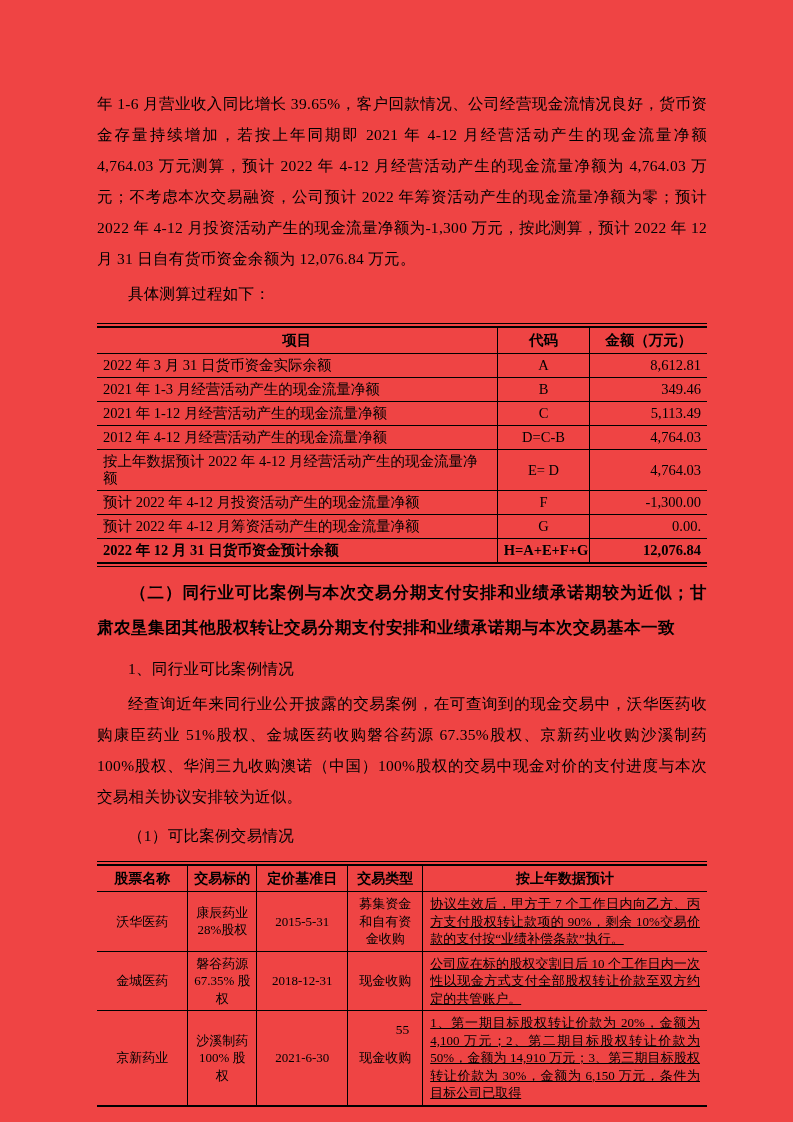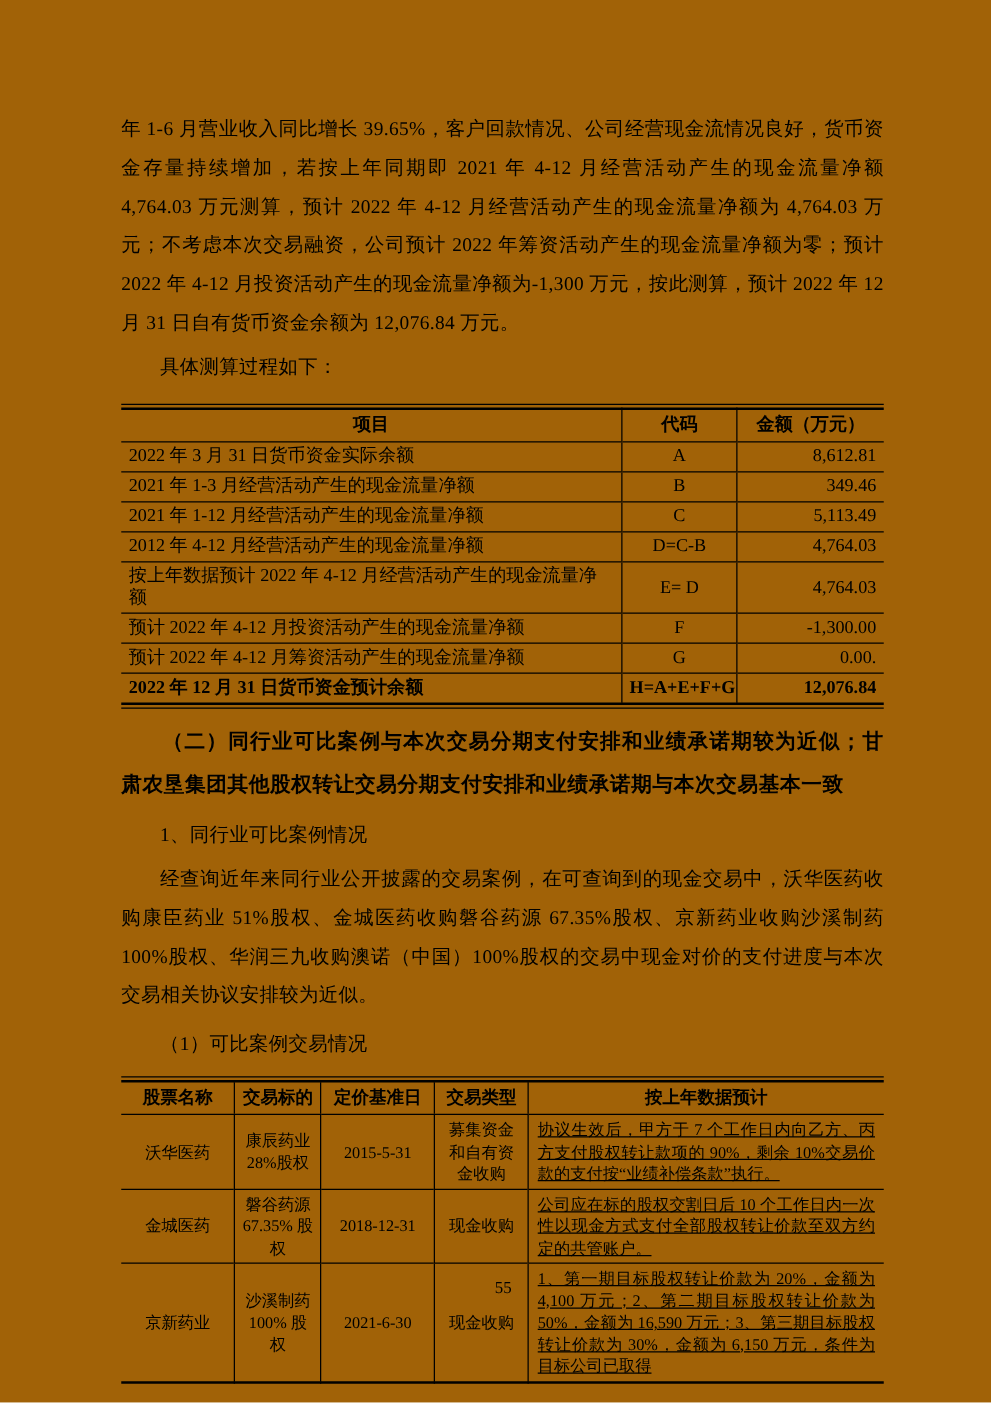--- a/index.html
+++ b/index.html
@@ -4,21 +4,21 @@
 <style>
   * { margin: 0; padding: 0; box-sizing: border-box; }
   html, body { background: #ffffff; }
   body { font-family: "Liberation Serif", "DejaVu Serif", serif; color: #000000; }
 
   .page {
     position: relative;
     width: 793px;
     height: 1122px;
     margin: 0 auto;
-    background: #a16207;
+    background: #ef4444;
     padding: 88px 86px 0 97px;
     overflow: hidden;
   }
 
   .body-text {
     font-size: 15.5px;
     line-height: 31px;
     text-align: justify;
     letter-spacing: 0.3px;
   }
@@ -206,21 +206,21 @@
           <td class="t2-target">磐谷药源 67.35% 股权</td>
           <td class="t2-date">2018-12-31</td>
           <td class="t2-type">现金收购</td>
           <td class="t2-pay">公司应在标的股权交割日后 10 个工作日内一次性以现金方式支付全部股权转让价款至双方约定的共管账户。</td>
         </tr>
         <tr>
           <td class="t2-name">京新药业</td>
           <td class="t2-target">沙溪制药 100% 股权</td>
           <td class="t2-date">2021-6-30</td>
           <td class="t2-type">现金收购</td>
-          <td class="t2-pay">1、第一期目标股权转让价款为 20%，金额为 4,100 万元；2、第二期目标股权转让价款为 50%，金额为 16,590 万元；3、第三期目标股权转让价款为 30%，金额为 6,150 万元，条件为目标公司已取得</td>
+          <td class="t2-pay">1、第一期目标股权转让价款为 20%，金额为 4,100 万元；2、第二期目标股权转让价款为 50%，金额为 14,910 万元；3、第三期目标股权转让价款为 30%，金额为 6,150 万元，条件为目标公司已取得</td>
         </tr>
       </tbody>
     </table>
   </div>
 
   <div class="page-number">55</div>
 
 </div>
 
 </body></html>

